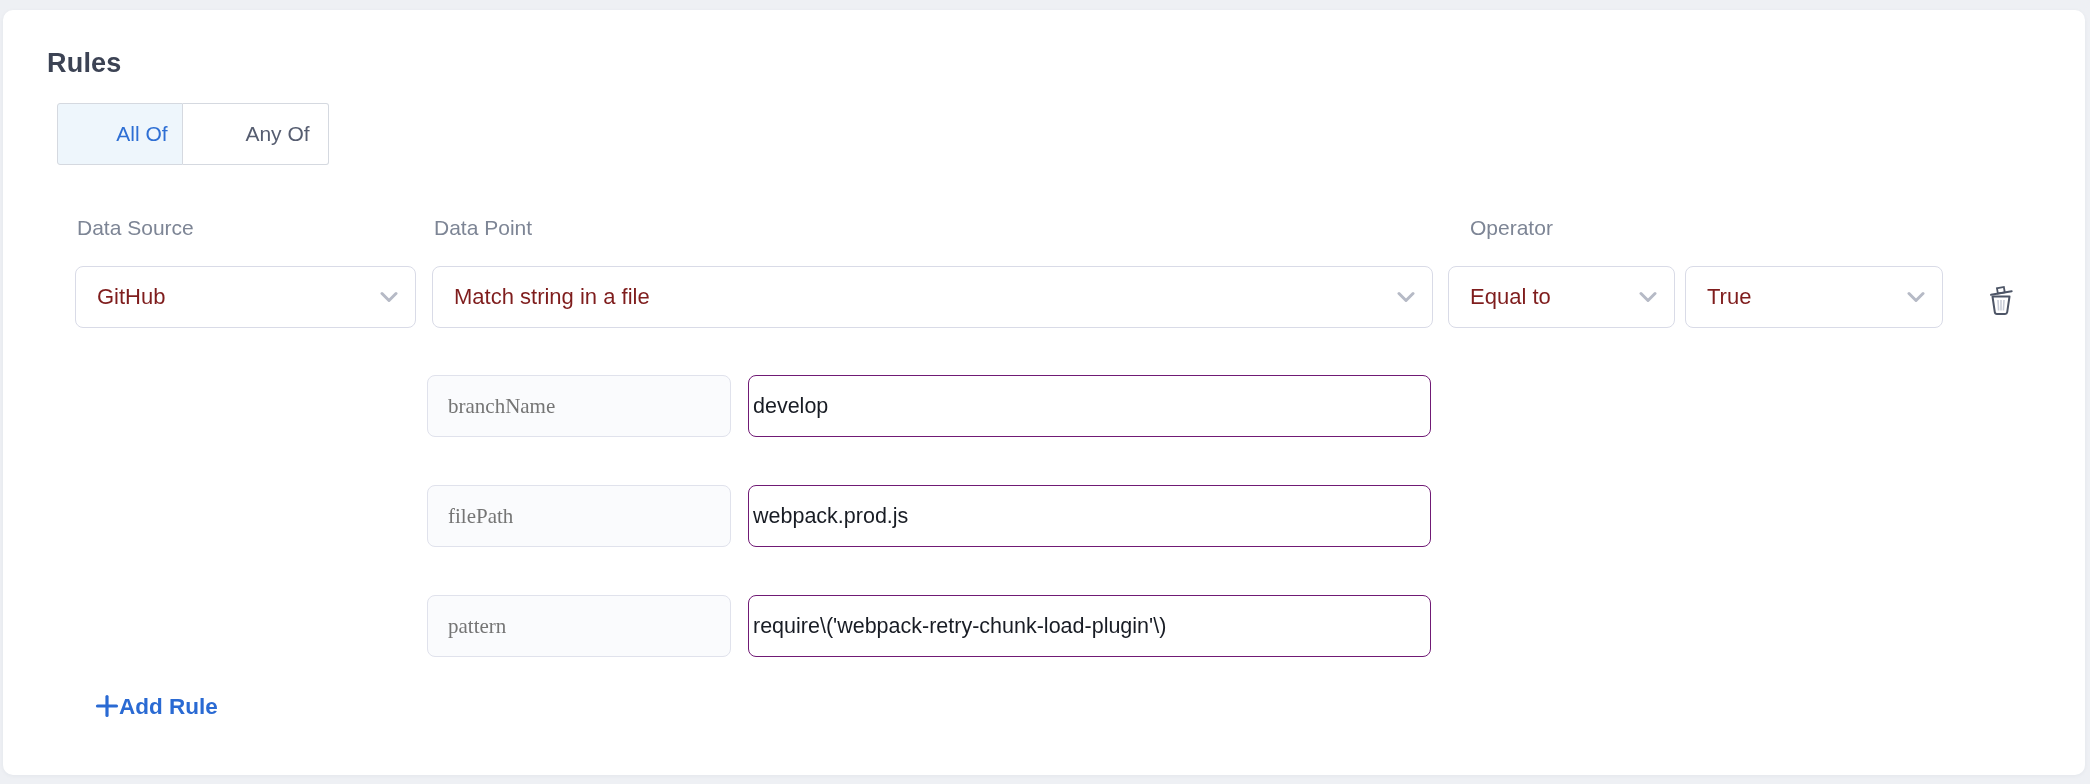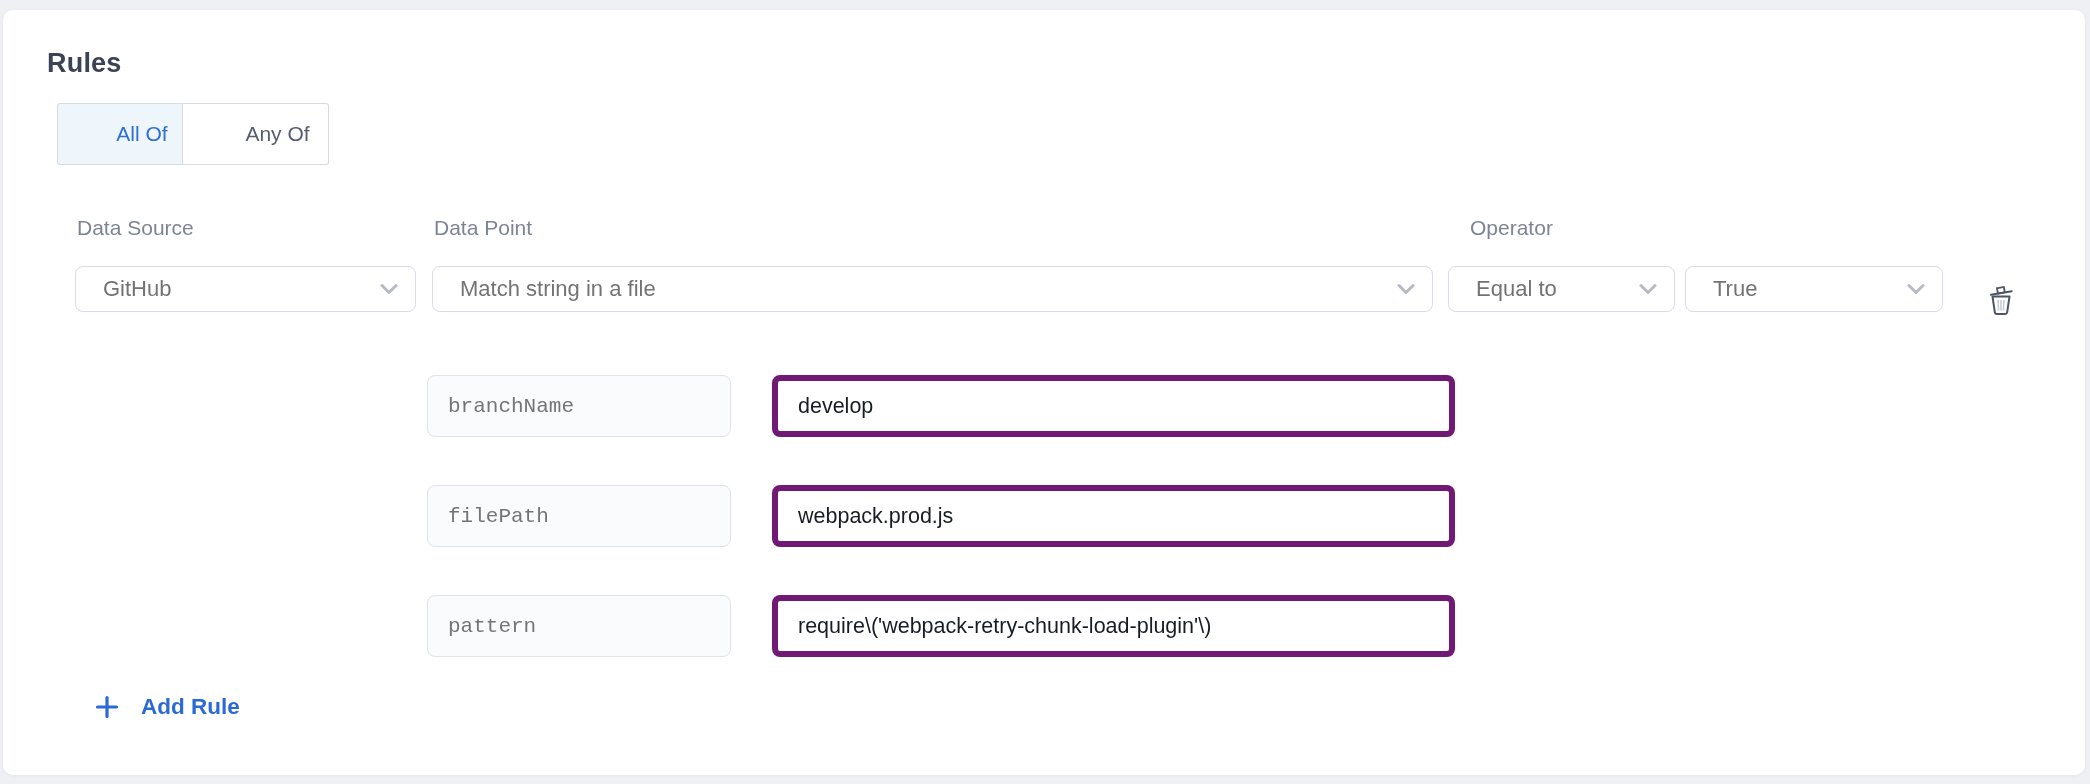--- a/index.html
+++ b/index.html
@@ -55,28 +55,28 @@
     top: 206px;
     font-size: 21px;
     color: #7d8595;
   }
   .label-ds { left: 74px; }
   .label-dp { left: 431px; }
   .label-op { left: 1447px; margin-left: 20px; }
 
   .selectbox {
     top: 256px;
-    height: 46px;
+    height: 62px;
     background: #ffffff;
     border: 1px solid #d9dbe7;
     border-radius: 8px;
     display: flex; align-items: center;
-    padding: 0 44px 0 27px;
+    padding: 0 44px 0 21px;
     font-size: 22px;
-    color: #737373;
+    color: #7f1d1d;
     cursor: pointer;
   }
   .sel-ds { left: 72px;  width: 341px; }
   .sel-dp { left: 429px; width: 1001px; }
   .sel-op { left: 1445px; width: 227px; }
   .sel-val { left: 1682px; width: 258px; }
   .chevron {
     position: absolute;
     right: 17px; top: 50%;
     margin-top: -6px;
@@ -94,45 +94,45 @@
   .param-name {
     position: absolute;
     left: 424px;
     width: 304px; height: 62px;
     background: #fafbfd;
     border: 1px solid #e0e2ec;
     border-radius: 8px;
     font-size: 21px;
     color: #0f766e;
     padding: 0 20px;
-    font-family: Liberation Mono, monospace;
+    font-family: Liberation Serif, serif;
   }
   .param-value {
     position: absolute;
-    left: 769px;
+    left: 745px;
     width: 683px; height: 62px;
     background: #ffffff;
-    border: 6px solid #701a75;
+    border: 1px solid #701a75;
     border-radius: 8px;
     font-size: 21.5px;
     color: #181c24;
-    padding: 0 20px;
+    padding: 0 4px;
     font-family: "Liberation Sans", sans-serif;
   }
   .row-1 { top: 365px; }
   .row-2 { top: 475px; }
   .row-3 { top: 585px; }
   .param-name.row-1, .param-value.row-1 { top: 365px; }
   .param-name.row-2, .param-value.row-2 { top: 475px; }
   .param-name.row-3, .param-value.row-3 { top: 585px; }
 
   .add-rule {
     left: 92px; top: 684px;
-    display: flex; align-items: center;
-    gap: 22px;
+    display: flex; 
+    gap: 0;
     cursor: pointer;
     background: transparent; border: none;
     font-family: "Liberation Sans", sans-serif;
   }
   .add-rule-text {
     font-size: 22.5px;
     font-weight: 700;
     color: #2a6ad3;
   }
 </style>

